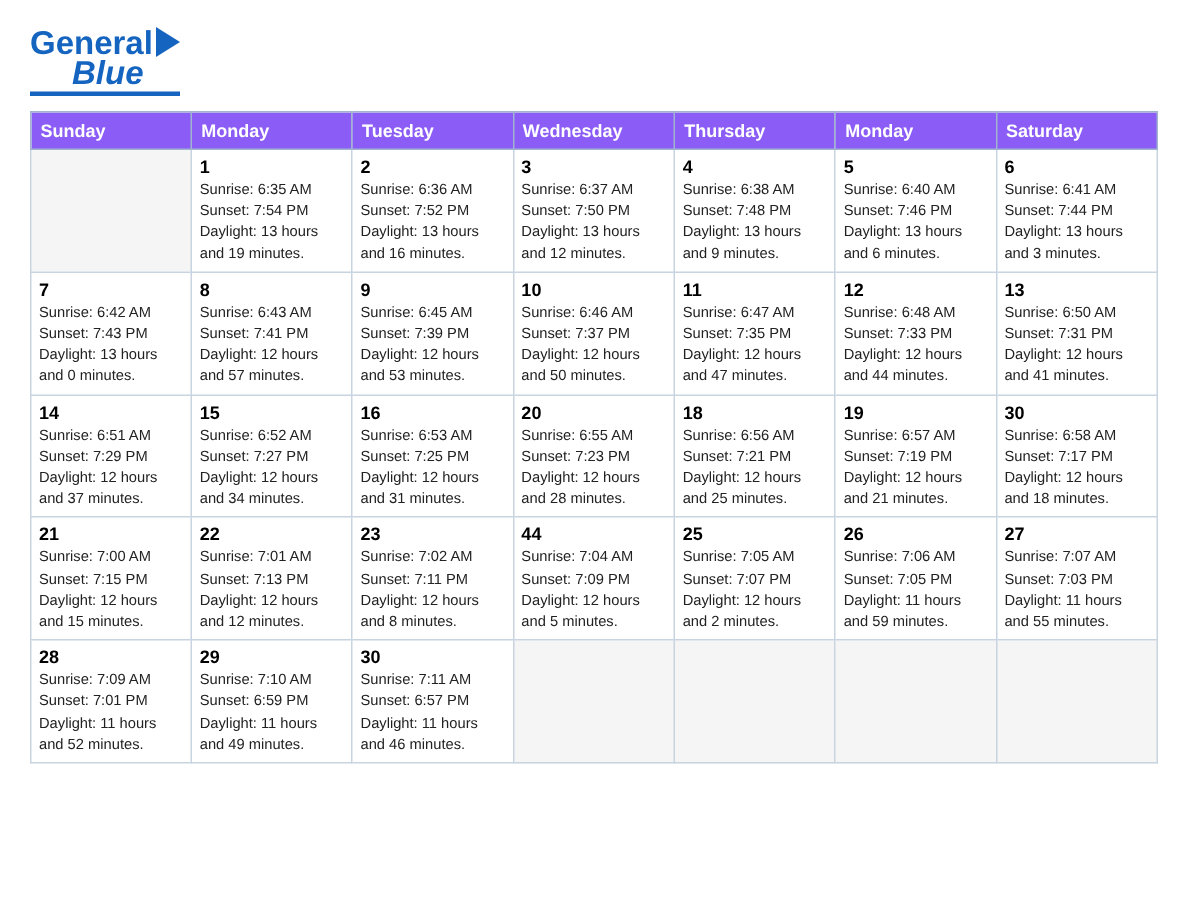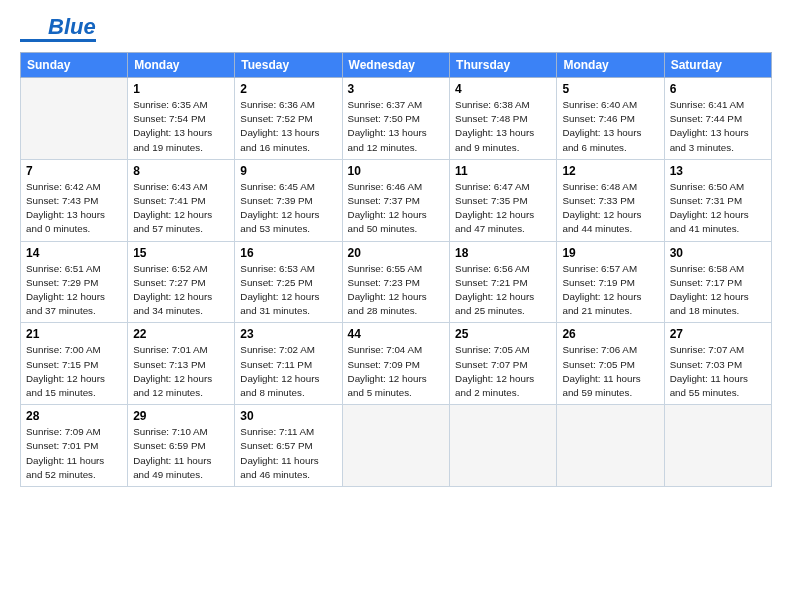--- a/index.html
+++ b/index.html
@@ -63,21 +63,21 @@
       font-size: 15px;
       color: #333;
       margin-top: 2px;
     }
     .calendar {
       width: 100%;
       border-collapse: collapse;
       font-size: 10.5px;
     }
     .calendar th {
-      background: #3b82f6;
+      background: #8b5cf6;
       color: #fff;
       text-align: left;
       padding: 5px 6px;
       font-size: 12px;
       font-weight: bold;
       border: 1px solid #a0b4d0;
     }
     .calendar td {
       border: 1px solid #c8d4e0;
       vertical-align: top;
@@ -103,20 +103,26 @@
     tr.week-row td {
       height: 78px;
     }
   </style>
 </head>
 <body>
 
 <div class="page">
   <div class="header">
     <div class="logo-wrapper">
+      <div class="logo-line">
+        <span class="logo-text">
+          <span class="blue">General</span>
+        </span>
+        <div class="logo-arrow"></div>
+      </div>
       <div style="display:flex; align-items:center; margin-top:-2px;">
         <span class="logo-text" style="color:#1565c0; font-style:italic;margin-left:28px;">Blue</span>
       </div>
       <div class="logo-underline"></div>
     </div>
     <div class="title-block">
       <div class="month-title"></div>
       <div class="location-title"></div>
     </div>
   </div>

